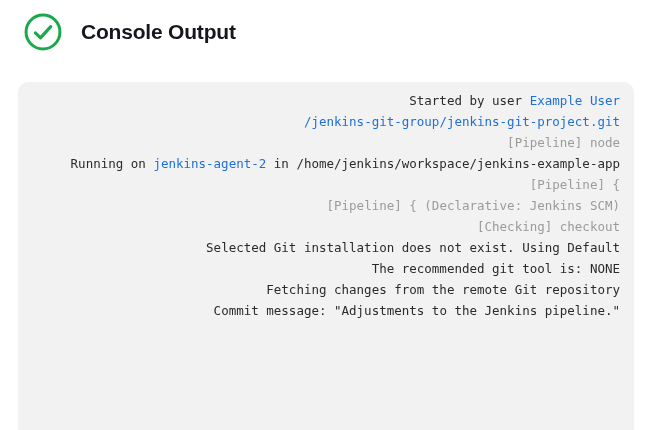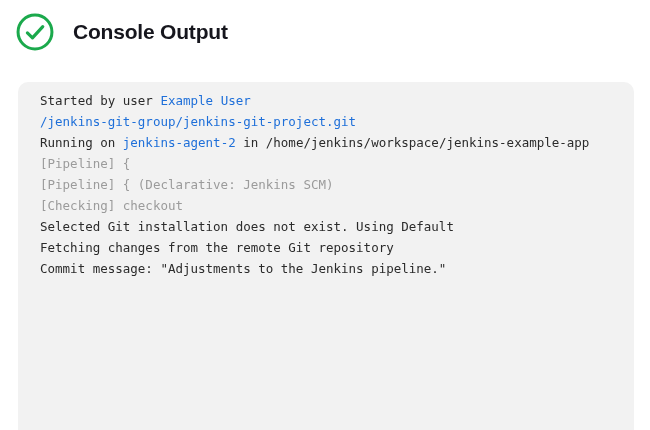--- a/index.html
+++ b/index.html
@@ -2,59 +2,61 @@
 <html><head>
 <meta charset="utf-8">
 <style>
   * { margin: 0; padding: 0; box-sizing: border-box; }
   html, body { width: 650px; height: 430px; background: #ffffff; overflow: hidden; }
   body { font-family: "Liberation Sans", sans-serif; position: relative; }
 
   .page { position: absolute; inset: 0; width: 650px; height: 430px; overflow: hidden; background: #ffffff; }
 
   .header {
-    position: absolute; left: 16px; top: 12px; right: 16px; height: 40px;
+    position: absolute; left: 24px; top: 12px; right: 16px; height: 40px;
     display: flex; align-items: center; gap: 19px;
   }
   .status-icon { width: 38px; height: 38px; flex: 0 0 auto; display: block; }
   .page-title {
     font-size: 21px; font-weight: 700; color: #16161d; letter-spacing: -0.2px;
   }
 
   .console {
     position: absolute; left: 18px; top: 82px; width: 616px; height: 370px;
     background: #f2f2f2; border-radius: 10px;
     padding: 8px 14px 14px 22px;
     font-family: "DejaVu Sans Mono", "Liberation Mono", monospace;
     font-size: 12.5px; color: #2b2b2b;
     overflow: hidden;
   }
-  .log-line { height: 21px; line-height: 21px; white-space: pre; }
+  .log-line { height: 21px; line-height: 21px; white-space: pre; text-align: right; }
   .log-plain { color: #2b2b2b; }
   .log-muted { color: #9b9b9b; }
   .log-link  { color: #1e6fd9; text-decoration: none; cursor: pointer; }
 </style>
 </head>
 <body>
 
 <div class="page">
 
   <div class="header">
     <svg class="status-icon" viewBox="0 0 24 24" fill="none" aria-hidden="true">
       <circle cx="12" cy="12" r="10.7" stroke="#1ba94c" stroke-width="1.9" fill="none"></circle>
       <path d="M7.2 12.6 L10.4 15.7 L16.9 8.6" stroke="#1ba94c" stroke-width="2" stroke-linecap="round" stroke-linejoin="round" fill="none"></path>
     </svg>
     <h1 class="page-title">Console Output</h1>
   </div>
 
   <div class="console">
       <div class="log-line"><span class="log-plain">Started by user </span><a class="log-link">Example User</a></div>
       <div class="log-line"><a class="log-link">/jenkins-git-group/jenkins-git-project.git</a></div>
+      <div class="log-line"><span class="log-muted">[Pipeline] node</span></div>
       <div class="log-line"><span class="log-plain">Running on </span><a class="log-link">jenkins-agent-2</a><span class="log-plain"> in /home/jenkins/workspace/jenkins-example-app</span></div>
       <div class="log-line"><span class="log-muted">[Pipeline] {</span></div>
       <div class="log-line"><span class="log-muted">[Pipeline] { (Declarative: Jenkins SCM)</span></div>
       <div class="log-line"><span class="log-muted">[Checking] checkout</span></div>
       <div class="log-line"><span class="log-plain">Selected Git installation does not exist. Using Default</span></div>
+      <div class="log-line"><span class="log-plain">The recommended git tool is: NONE</span></div>
       <div class="log-line"><span class="log-plain">Fetching changes from the remote Git repository</span></div>
       <div class="log-line"><span class="log-plain">Commit message: "Adjustments to the Jenkins pipeline."</span></div>
     </div>
 
 </div>
 
 </body></html>

